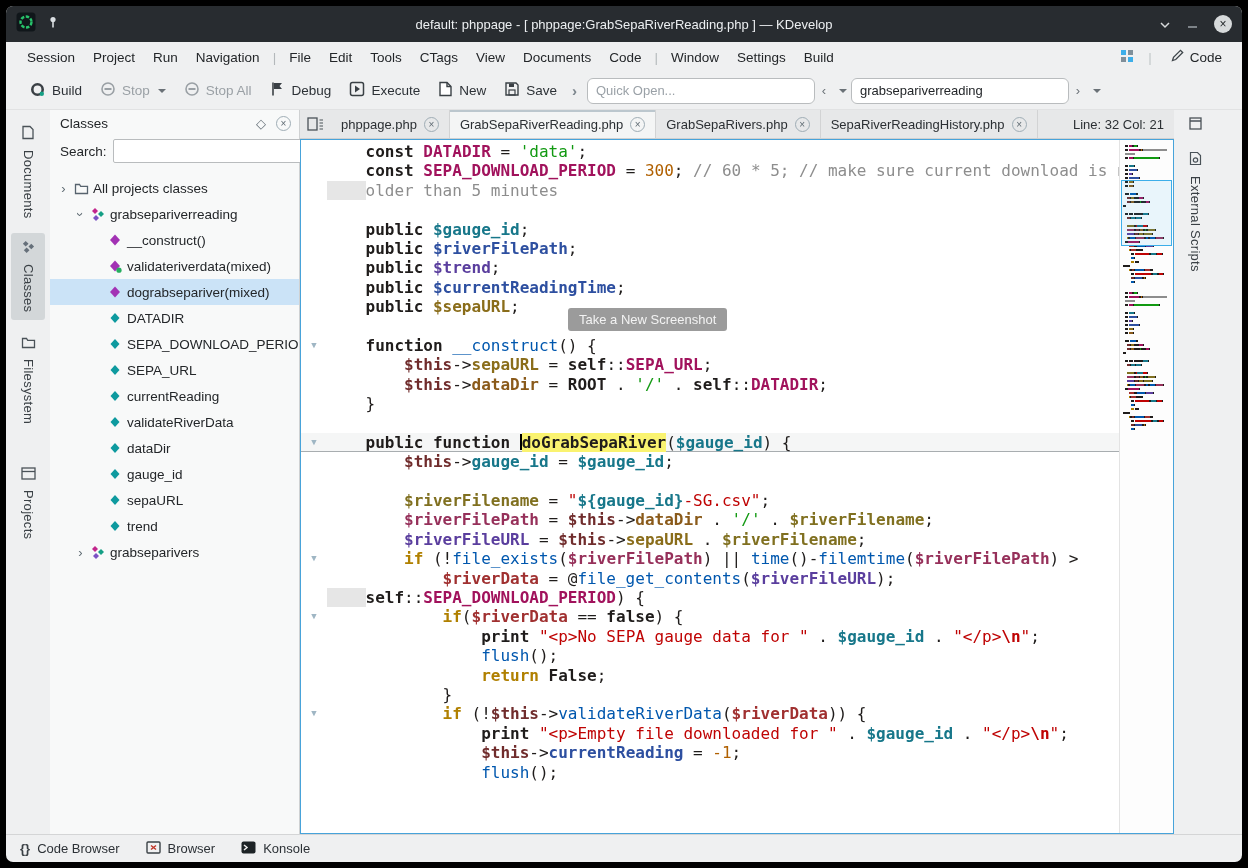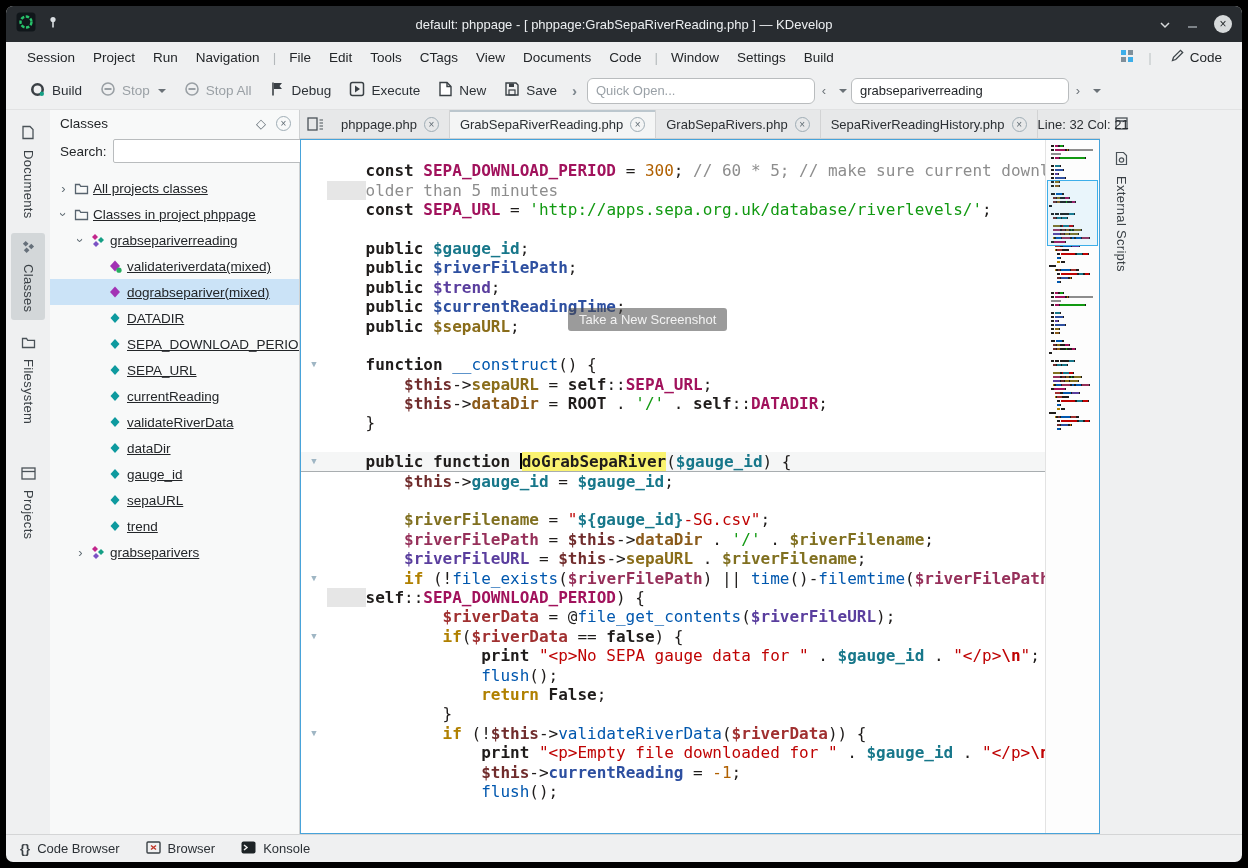--- a/index.html
+++ b/index.html
@@ -52,24 +52,24 @@
   .circle-x { width:15px; height:15px; border:1px solid #9fadb5; border-radius:50%; color:#5f6b73; font-size:10px; line-height:13px; text-align:center; display:inline-block; }
   .cp-search { display:flex; align-items:center; gap:6px; padding:4px 8px 8px 10px; font-size:13.5px; color:#232629; }
   .cp-search input { flex:1; height:24px; border:1px solid #b9bcbe; border-radius:2px; background:#fff; padding:0 6px; font-size:13px; font-family:"Liberation Sans",sans-serif; }
   .cp-filter-btn { width:20px; height:20px; display:flex; align-items:center; justify-content:center; }
   #class-tree { flex:1; overflow:hidden; padding-top:4px; font-size:13.5px; color:#232629; }
   .tree-row { display:flex; align-items:center; height:26px; white-space:nowrap; }
   .tree-row.selected { background:#cbe3f7; }
   .expander { width:15px; color:#5f6b73; font-size:13px; flex:none; display:inline-block; text-align:center; }
   .expander.open { transform:rotate(90deg); }
   .tree-icon { width:20px; flex:none; display:inline-flex; justify-content:center; }
-  .tree-label { margin-left:2px;text-decoration:underline; }
+  .tree-label { margin-left:2px; }
 
   
-  .editor-wrap { width:800px; display:flex; flex-direction:column; position:relative; }
+  .editor-wrap { width:874px; display:flex; flex-direction:column; position:relative; }
   .tabbar { height:29px; display:flex; align-items:center; background:#e7e8e9; border-bottom:1px solid #cfd0d1; font-size:13px; color:#2b2f33; }
   .tabbar-docs-icon { padding:0 7px; display:flex; align-items:center; }
   #editor-tabs { display:flex; height:100%; }
   .etab { display:flex; align-items:center; gap:7px; padding:0 10px; border-right:1px solid #d2d3d4; }
   .etab.active { background:#f4f5f5; box-shadow:inset 0 2px 0 #bcc7ce; }
   .tabbar-right { flex:1; text-align:right; padding-right:10px; font-size:13px; color:#2b2f33; white-space:nowrap; }
   .editor-body { flex:1; border:1px solid #47a3da; background:#fff; display:flex; overflow:hidden; }
   .code-scroll { flex:1; padding-top:2px; overflow:hidden; position:relative; font-family:"DejaVu Sans Mono",monospace; font-size:16px; }
   .code-line { display:flex; height:19.4px; line-height:19.4px; }
   .code-line.current { background:#f5f6f6; box-shadow:inset 0 -1px 0 #a8adb0; }
@@ -300,39 +300,39 @@
       <div id="class-tree">
           <div class="tree-row" style="padding-left: 6px;">
             <span class="expander">›</span>
             <span class="tree-icon">
               <svg width="15" height="13" viewBox="0 0 15 13">
                 <path d="M1.5 2.5h4l1.2 1.8h6.8v7.2h-12z" fill="none" stroke="#57636e" stroke-width="1.3"></path>
               </svg>
             </span>
             <span class="tree-label">All projects classes</span>
           </div>
-          <div class="tree-row" style="padding-left: 6px;">
-            <span class="expander open">›</span>
-            <span class="tree-icon">
-              <svg width="15" height="13" viewBox="0 0 15 13">
-                <path d="M1.5 2.5h4l1.2 1.8h6.8v7.2h-12z" fill="none" stroke="#57636e" stroke-width="1.3"></path>
-              </svg>
-            </span>
-            <span class="tree-label">Classes in project phppage</span>
-          </div>
           <div class="tree-row" style="padding-left: 23px;">
             <span class="expander open">›</span>
             <span class="tree-icon">
               <svg width="16" height="15" viewBox="0 0 16 15">
                 <path d="M5 1l3 3-3 3-3-3z" fill="#c2268c"></path>
                 <path d="M11 4l3 3-3 3-3-3z" fill="#159f85"></path>
                 <path d="M6 8l3 3-3 3-3-3z" fill="#7b52c4"></path>
               </svg>
             </span>
             <span class="tree-label">grabsepariverreading</span>
+          </div>
+          <div class="tree-row" style="padding-left: 40px;">
+            <span class="expander"></span>
+            <span class="tree-icon">
+              <svg width="14" height="14" viewBox="0 0 14 14">
+                <path d="M7 1.5l5 5.5-5 5.5-5-5.5z" fill="#a232b4"></path>
+              </svg>
+            </span>
+            <span class="tree-label">__construct()</span>
           </div>
           <div class="tree-row" style="padding-left: 40px;">
             <span class="expander"></span>
             <span class="tree-icon">
               <svg width="14" height="14" viewBox="0 0 14 14">
                 <path d="M7 1.5l5 5.5-5 5.5-5-5.5z" fill="#a232b4"></path>
                 <circle cx="11" cy="11.2" r="2.6" fill="#27ae60"></circle>
               </svg>
             </span>
             <span class="tree-label">validateriverdata(mixed)</span>
@@ -466,32 +466,29 @@
               <span>SepaRiverReadingHistory.php</span>
               <span class="circle-x">×</span>
             </div>
           </div>
         <div class="tabbar-right">Line: 32 Col: 21</div>
       </div>
       <div class="editor-body">
         <div class="code-scroll" id="code-lines">
             <div class="code-line">
               <span class="gutter"></span>
+              <span class="ltext"><span class="tk-p">    </span><span class="tk-kw">const</span><span class="tk-p"> </span><span class="tk-cc">DATADIR</span><span class="tk-p"> = </span><span class="tk-ss">'data'</span><span class="tk-p">;</span></span>
             </div>
             <div class="code-line">
               <span class="gutter"></span>
               <span class="ltext"><span class="tk-p">    </span><span class="tk-kw">const</span><span class="tk-p"> </span><span class="tk-cc">SEPA_DOWNLOAD_PERIOD</span><span class="tk-p"> = </span><span class="tk-num">300</span><span class="tk-p">; </span><span class="tk-com">// 60 * 5; // make sure current download is no</span></span>
             </div>
             <div class="code-line">
               <span class="gutter"></span>
               <span class="ltext"><span class="tk-wrapfill">    </span><span class="tk-com">older than 5 minutes</span></span>
-            </div>
-            <div class="code-line">
-              <span class="gutter"></span>
-              <span class="ltext"><span class="tk-p">    </span><span class="tk-kw">const</span><span class="tk-p"> </span><span class="tk-cc">SEPA_URL</span><span class="tk-p"> = </span><span class="tk-ss">'http://apps.sepa.org.uk/database/riverlevels/'</span><span class="tk-p">;</span></span>
             </div>
             <div class="code-line">
               <span class="gutter"></span>
               <span class="ltext"></span>
             </div>
             <div class="code-line">
               <span class="gutter"></span>
               <span class="ltext"><span class="tk-p">    </span><span class="tk-kw">public</span><span class="tk-p"> </span><span class="tk-vGauge">$gauge_id</span><span class="tk-p">;</span></span>
             </div>
             <div class="code-line">
@@ -557,25 +554,25 @@
             <div class="code-line">
               <span class="gutter"></span>
               <span class="ltext"><span class="tk-p">        </span><span class="tk-vRFU">$riverFileURL</span><span class="tk-p"> = </span><span class="tk-this">$this</span><span class="tk-p">-&gt;</span><span class="tk-vSepa">sepaURL</span><span class="tk-p"> . </span><span class="tk-vRFn">$riverFilename</span><span class="tk-p">;</span></span>
             </div>
             <div class="code-line">
               <span class="gutter">▼</span>
               <span class="ltext"><span class="tk-p">        </span><span class="tk-ctl">if</span><span class="tk-p"> (!</span><span class="tk-fn">file_exists</span><span class="tk-p">(</span><span class="tk-vRFP">$riverFilePath</span><span class="tk-p">) || </span><span class="tk-fn">time</span><span class="tk-p">()-</span><span class="tk-fn">filemtime</span><span class="tk-p">(</span><span class="tk-vRFP">$riverFilePath</span><span class="tk-p">) &gt;</span></span>
             </div>
             <div class="code-line">
               <span class="gutter"></span>
+              <span class="ltext"><span class="tk-p">            </span><span class="tk-vRD">$riverData</span><span class="tk-p"> = @</span><span class="tk-fn">file_get_contents</span><span class="tk-p">(</span><span class="tk-vRFU">$riverFileURL</span><span class="tk-p">);</span></span>
+            </div>
+            <div class="code-line">
+              <span class="gutter"></span>
               <span class="ltext"><span class="tk-wrapfill">    </span><span class="tk-kw">self</span><span class="tk-p">::</span><span class="tk-cc">SEPA_DOWNLOAD_PERIOD</span><span class="tk-p">) {</span></span>
-            </div>
-            <div class="code-line">
-              <span class="gutter"></span>
-              <span class="ltext"><span class="tk-p">            </span><span class="tk-vRD">$riverData</span><span class="tk-p"> = @</span><span class="tk-fn">file_get_contents</span><span class="tk-p">(</span><span class="tk-vRFU">$riverFileURL</span><span class="tk-p">);</span></span>
             </div>
             <div class="code-line">
               <span class="gutter">▼</span>
               <span class="ltext"><span class="tk-p">            </span><span class="tk-ctl">if</span><span class="tk-p">(</span><span class="tk-vRD">$riverData</span><span class="tk-p"> == </span><span class="tk-kw">false</span><span class="tk-p">) {</span></span>
             </div>
             <div class="code-line">
               <span class="gutter"></span>
               <span class="ltext"><span class="tk-p">                </span><span class="tk-kw">print</span><span class="tk-p"> </span><span class="tk-ds">"&lt;p&gt;No SEPA gauge data for "</span><span class="tk-p"> . </span><span class="tk-vGauge">$gauge_id</span><span class="tk-p"> . </span><span class="tk-ds">"&lt;/p&gt;</span><span class="tk-esc">\n</span><span class="tk-ds">"</span><span class="tk-p">;</span></span>
             </div>
             <div class="code-line">

